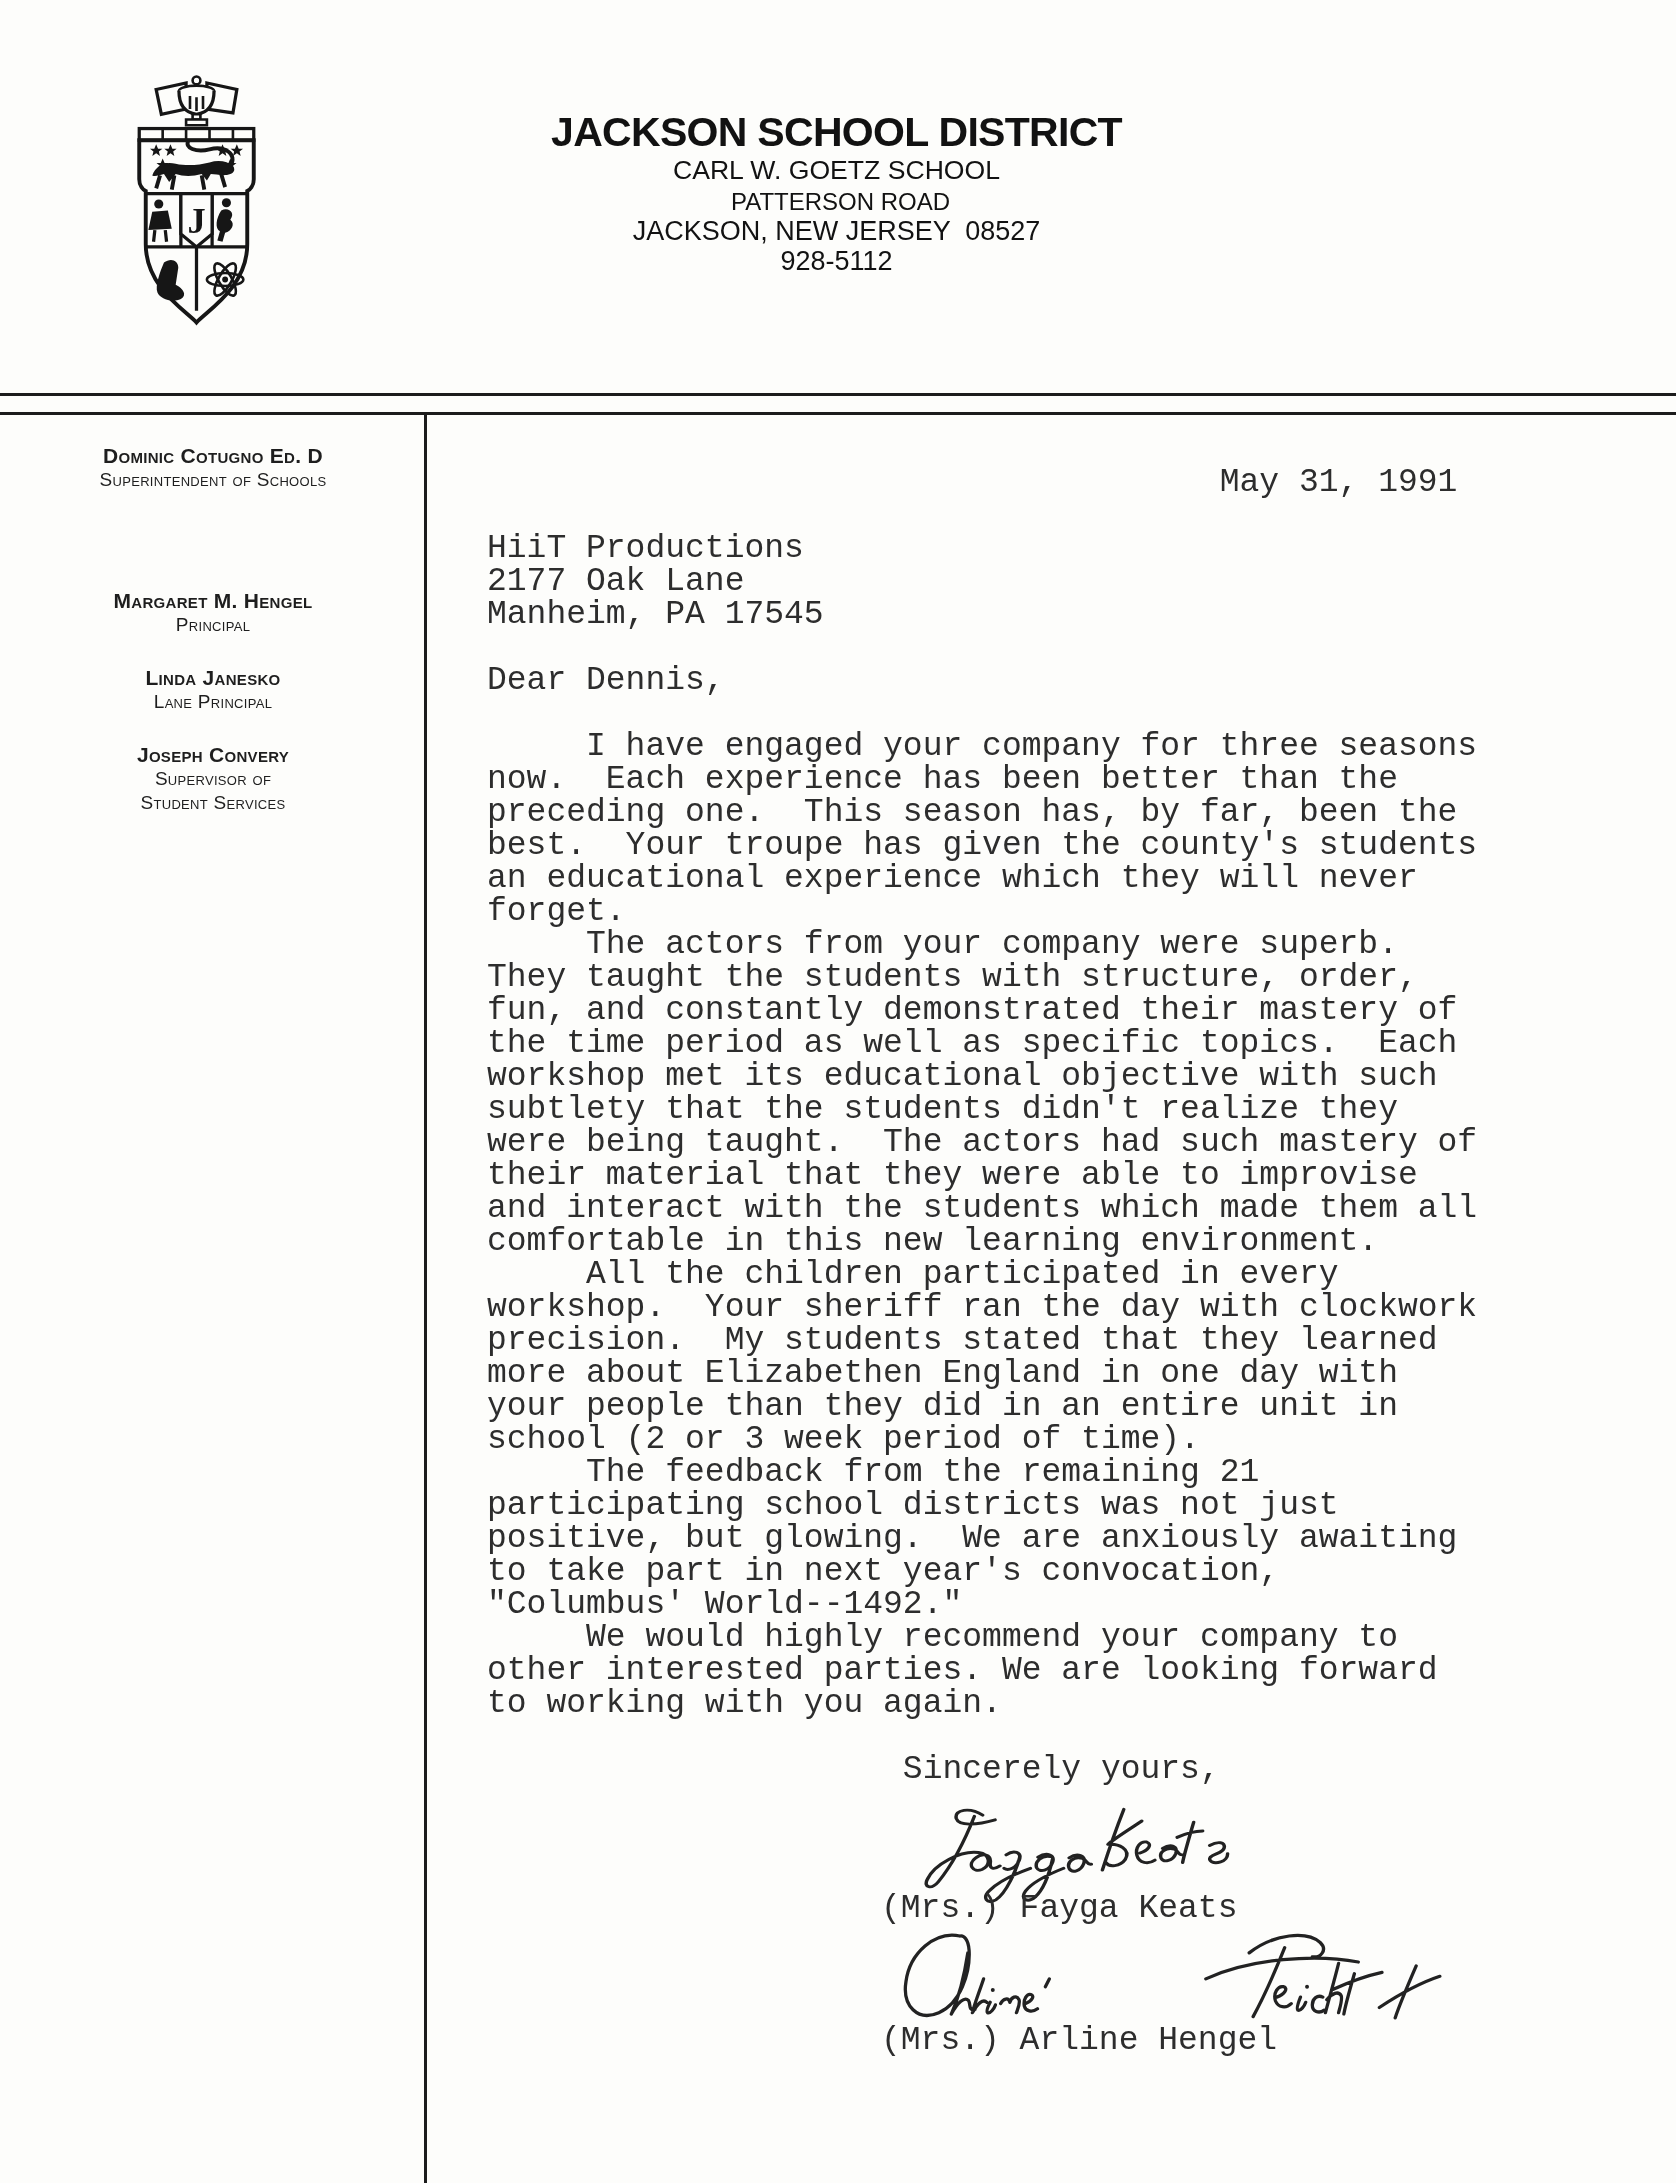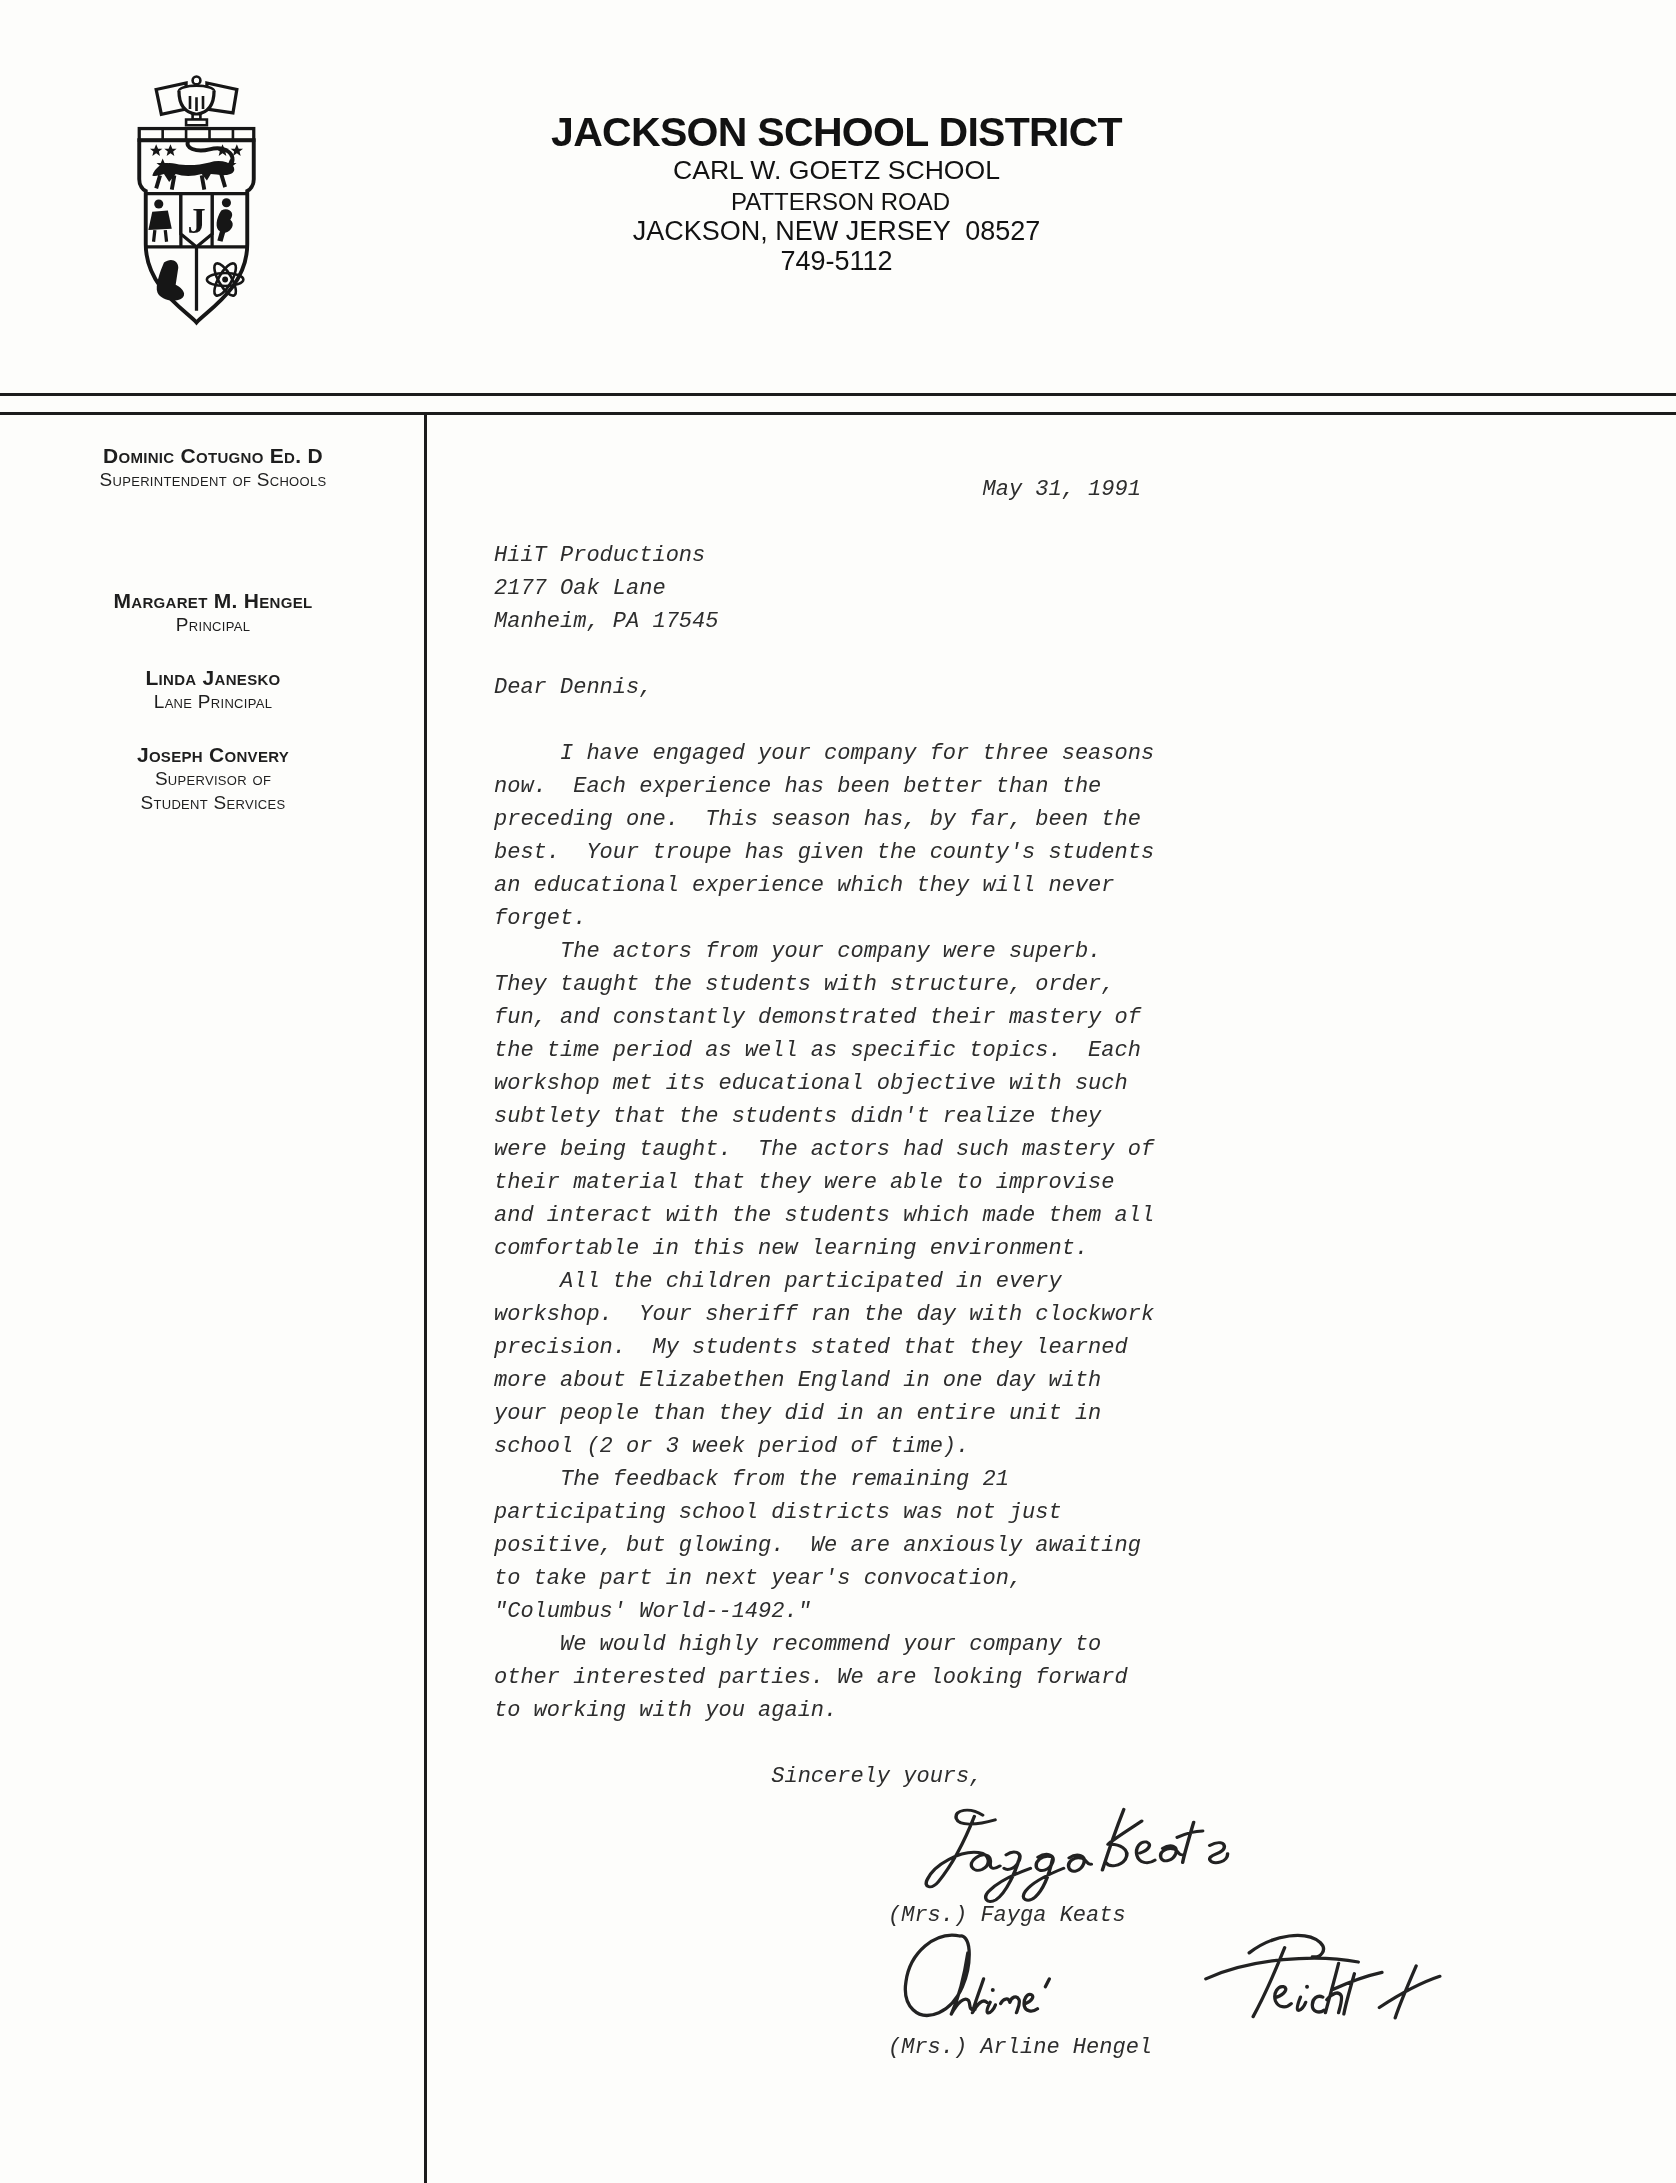--- a/index.html
+++ b/index.html
@@ -28,21 +28,21 @@
     font-variant:small-caps;color:#1e1e1e;line-height:24px;}
   .official .nm{font-size:21px;letter-spacing:0.3px;font-weight:bold;}
   .official .tl{font-size:19px;letter-spacing:0.3px;}
   .official-0{top:444px;}
   .official-1{top:589px;}
   .official-2{top:666px;}
   .official-3{top:743px;}
   
   .typed{
     font-family:"Liberation Mono","DejaVu Sans Mono",monospace;
-    color:#2d2d2d;font-size:22px;line-height:33px;white-space:pre;margin:7px;font-style:italic;
+    color:#2d2d2d;font-size:33px;line-height:33px;white-space:pre;margin:0;
   }
   .letter-pre{position:absolute;left:487px;top:466px;}
   .sig-svg{position:absolute;}
   .sig-fayga{left:901px;top:1800px;}
   .sig-arline{left:881px;top:1923px;}
   .sig-stroke{fill:none;stroke:#222;stroke-width:5;stroke-linecap:round;stroke-linejoin:round;}
   .mrs{position:absolute;left:881px;}
   .mrs-fayga{top:1892px;}
   .mrs-arline{top:2024px;}
   
@@ -120,21 +120,21 @@
     <ellipse cx="164" cy="322" rx="28" ry="10" transform="rotate(120 164 322)"></ellipse>
     <circle class="ck-fill" cx="164" cy="322" r="4.5"></circle>
   </g>
 </svg>
 
 <div class="hdr">
   <div class="district hdr-line">JACKSON SCHOOL DISTRICT</div>
   <div class="school hdr-line">CARL W. GOETZ SCHOOL</div>
   <div class="street hdr-line">PATTERSON ROAD</div>
   <div class="city hdr-line">JACKSON, NEW JERSEY  08527</div>
-  <div class="phone hdr-line">749-5112</div>
+  <div class="phone hdr-line">928-5112</div>
 </div>
 
 <div class="rule rule-top"></div>
 <div class="rule rule-bottom"></div>
 <div class="vrule"></div>
 
 <div class="officials">
   <div class="official official-0">
     <div class="nm">Dominic Cotugno Ed. D</div>
     <div class="tl">Superintendent of Schools</div>

